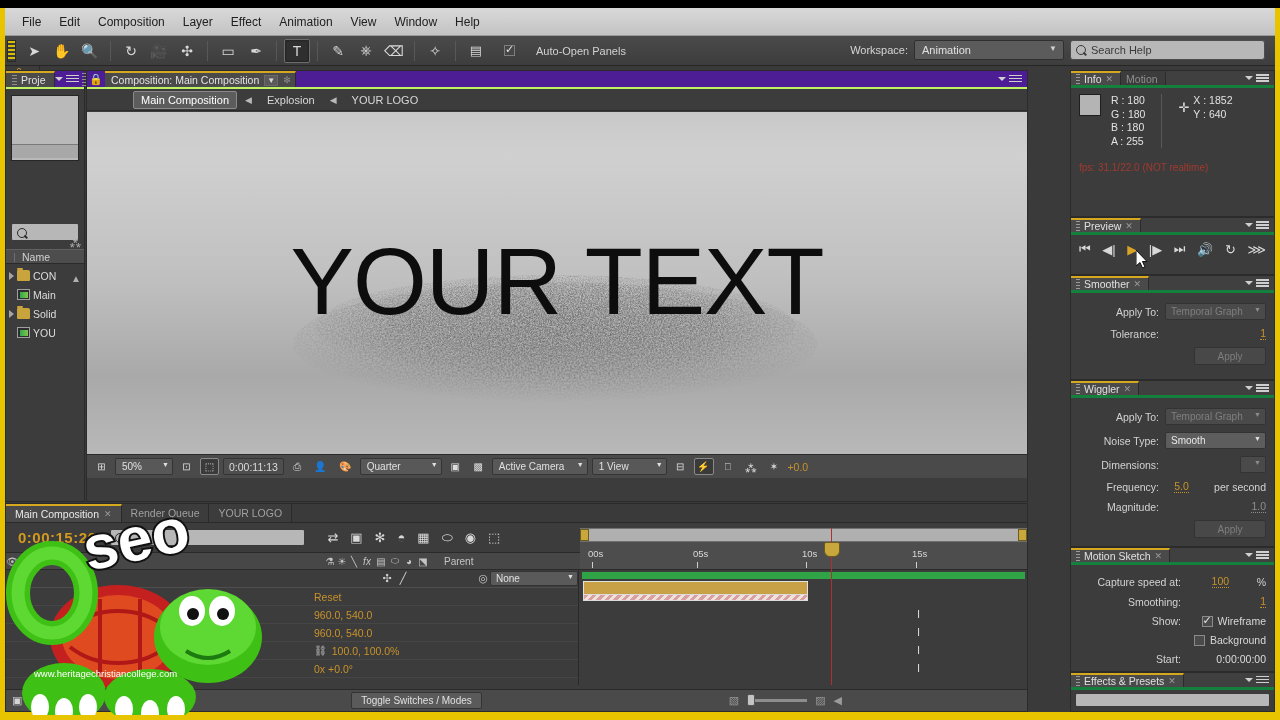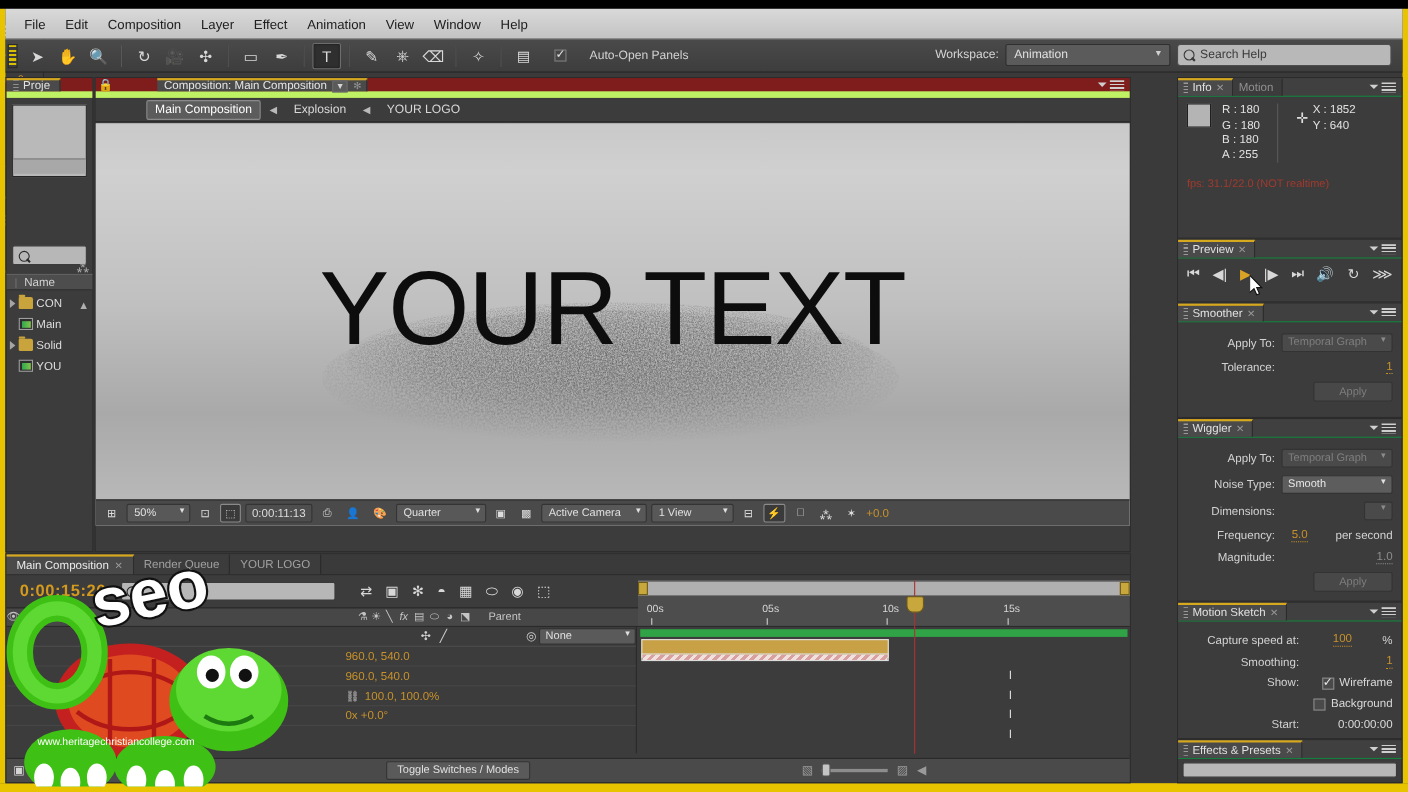--- a/index.html
+++ b/index.html
@@ -66,22 +66,22 @@
     border:1.5px solid #3a3a3a; border-radius:50%;
   }
   .searchhelp:after {
     content:""; position:absolute; left:11.5px; top:12px; width:4px; height:1.5px;
     background:#3a3a3a; transform:rotate(45deg);
   }
 
   
   .panel { position:absolute; background:#3c3c3c; border:1px solid #2b2b2b; }
   .ptabbar {
-    height:18px; background:#7f1d1d; border-bottom:6px solid #bef264;
-    display:flex; align-items:stretch; position:relative;gap:38px;
+    height:18px; background:#4c1d95; border-bottom:2px solid #bef264;
+    display:flex; align-items:stretch; position:relative;
   }
   .ptab {
     display:flex; align-items:center; gap:4px; padding:0 8px 0 6px;
     font-size:10.5px; color:#9d9d9d; background:#3c3c3c;
     border-right:1px solid #2b2b2b;
   }
   .ptab.active { background:#4a4a4a; color:#e2e2e2; border-top:2px solid #d6a81e; }
   .ptab .dots { width:5px; height:11px; background: repeating-linear-gradient(to bottom,#8f8f8f 0 1px,transparent 1px 3px); }
   .pmenu { margin-left:auto; display:flex; align-items:center; gap:3px; padding-right:5px; }
   .pmenu .lines { width:13px; height:9px; background: repeating-linear-gradient(to bottom,#cfcfcf 0 1.5px, transparent 1.5px 3px); }
@@ -193,21 +193,21 @@
   .toggle-btn { background:#5a5a5a; border:1px solid #343434; border-radius:2px; color:#e0e0e0; font-size:10px; padding:2px 9px; }
 
   
   .rp { position:absolute; left:1070px; width:205px; background:#3c3c3c; border:1px solid #2b2b2b; }
   #info { top:70px; height:147px; }
   #preview { top:217px; height:58px; }
   #smoother { top:275px; height:105px; }
   #wiggler { top:380px; height:167px; }
   #motionsketch { top:547px; height:125px; }
   #effects { top:672px; height:40px; }
-  .rp-head { height:17px; background:#404040; border-bottom:1px solid #15803d; display:flex; align-items:center; }
+  .rp-head { height:17px; background:#404040; border-bottom:3px solid #15803d; display:flex; align-items:center; }
   .rp-head .t { display:flex; align-items:center; gap:4px; padding:0 7px 0 5px; font-size:10.5px; color:#e0e0e0;
     background:#4a4a4a; height:100%; border-top:2px solid #d6a81e; border-right:1px solid #2b2b2b;}
   .rp-head .t .x { font-size:9px; color:#999; }
   .rp-body { padding:6px 8px 0 8px; position:relative; }
   .swatch { width:22px; height:22px; background:#b4b4b4; border:1px solid #1f1f1f; }
   .info-grid { display:flex; gap:10px; }
   .info-rgb { font-size:10.5px; color:#e2e2e2; line-height:13.5px; }
   .info-vert { width:1px; background:#585858; margin:0 6px; }
   .info-xy { font-size:10.5px; color:#e2e2e2; line-height:13.5px; }
   .fpsline { color:#a13a2e; font-size:10px; margin-top:14px; }
@@ -548,20 +548,23 @@
           <span style="width:18px;text-align:center;color:#cfcfcf;">╱</span>
           <span style="width:64px;"></span>
           <span style="width:14px;text-align:center;color:#cfcfcf;">◎</span>
           <div style="width:88px;height:15px;background:#5a5a5a;border:1px solid #333;border-radius:2px;display:flex;align-items:center;padding-left:5px;position:relative;color:#e0e0e0;font-size:10px;">
             <span>None</span>
             <span style="position:absolute;right:3px;top:1px;font-size:7px;">▼</span>
           </div>
         </div>
         <div id="props">
             <div style="height: 18px; display: flex; align-items: center; padding-left: 308px; gap: 5px; border-bottom: 1px solid rgb(70, 70, 70);">
+              <span class="prop-val">Reset</span>
+            </div>
+            <div style="height: 18px; display: flex; align-items: center; padding-left: 308px; gap: 5px; border-bottom: 1px solid rgb(70, 70, 70);">
               <span class="prop-val">960.0, 540.0</span>
             </div>
             <div style="height: 18px; display: flex; align-items: center; padding-left: 308px; gap: 5px; border-bottom: 1px solid rgb(70, 70, 70);">
               <span class="prop-val">960.0, 540.0</span>
             </div>
             <div style="height: 18px; display: flex; align-items: center; padding-left: 308px; gap: 5px; border-bottom: 1px solid rgb(70, 70, 70);">
               <span style="color: rgb(200, 200, 200); font-size: 10px;">⛓</span>
               <span class="prop-val">100.0, 100.0%</span>
             </div>
             <div style="height: 18px; display: flex; align-items: center; padding-left: 308px; gap: 5px; border-bottom: 1px solid rgb(70, 70, 70);">

